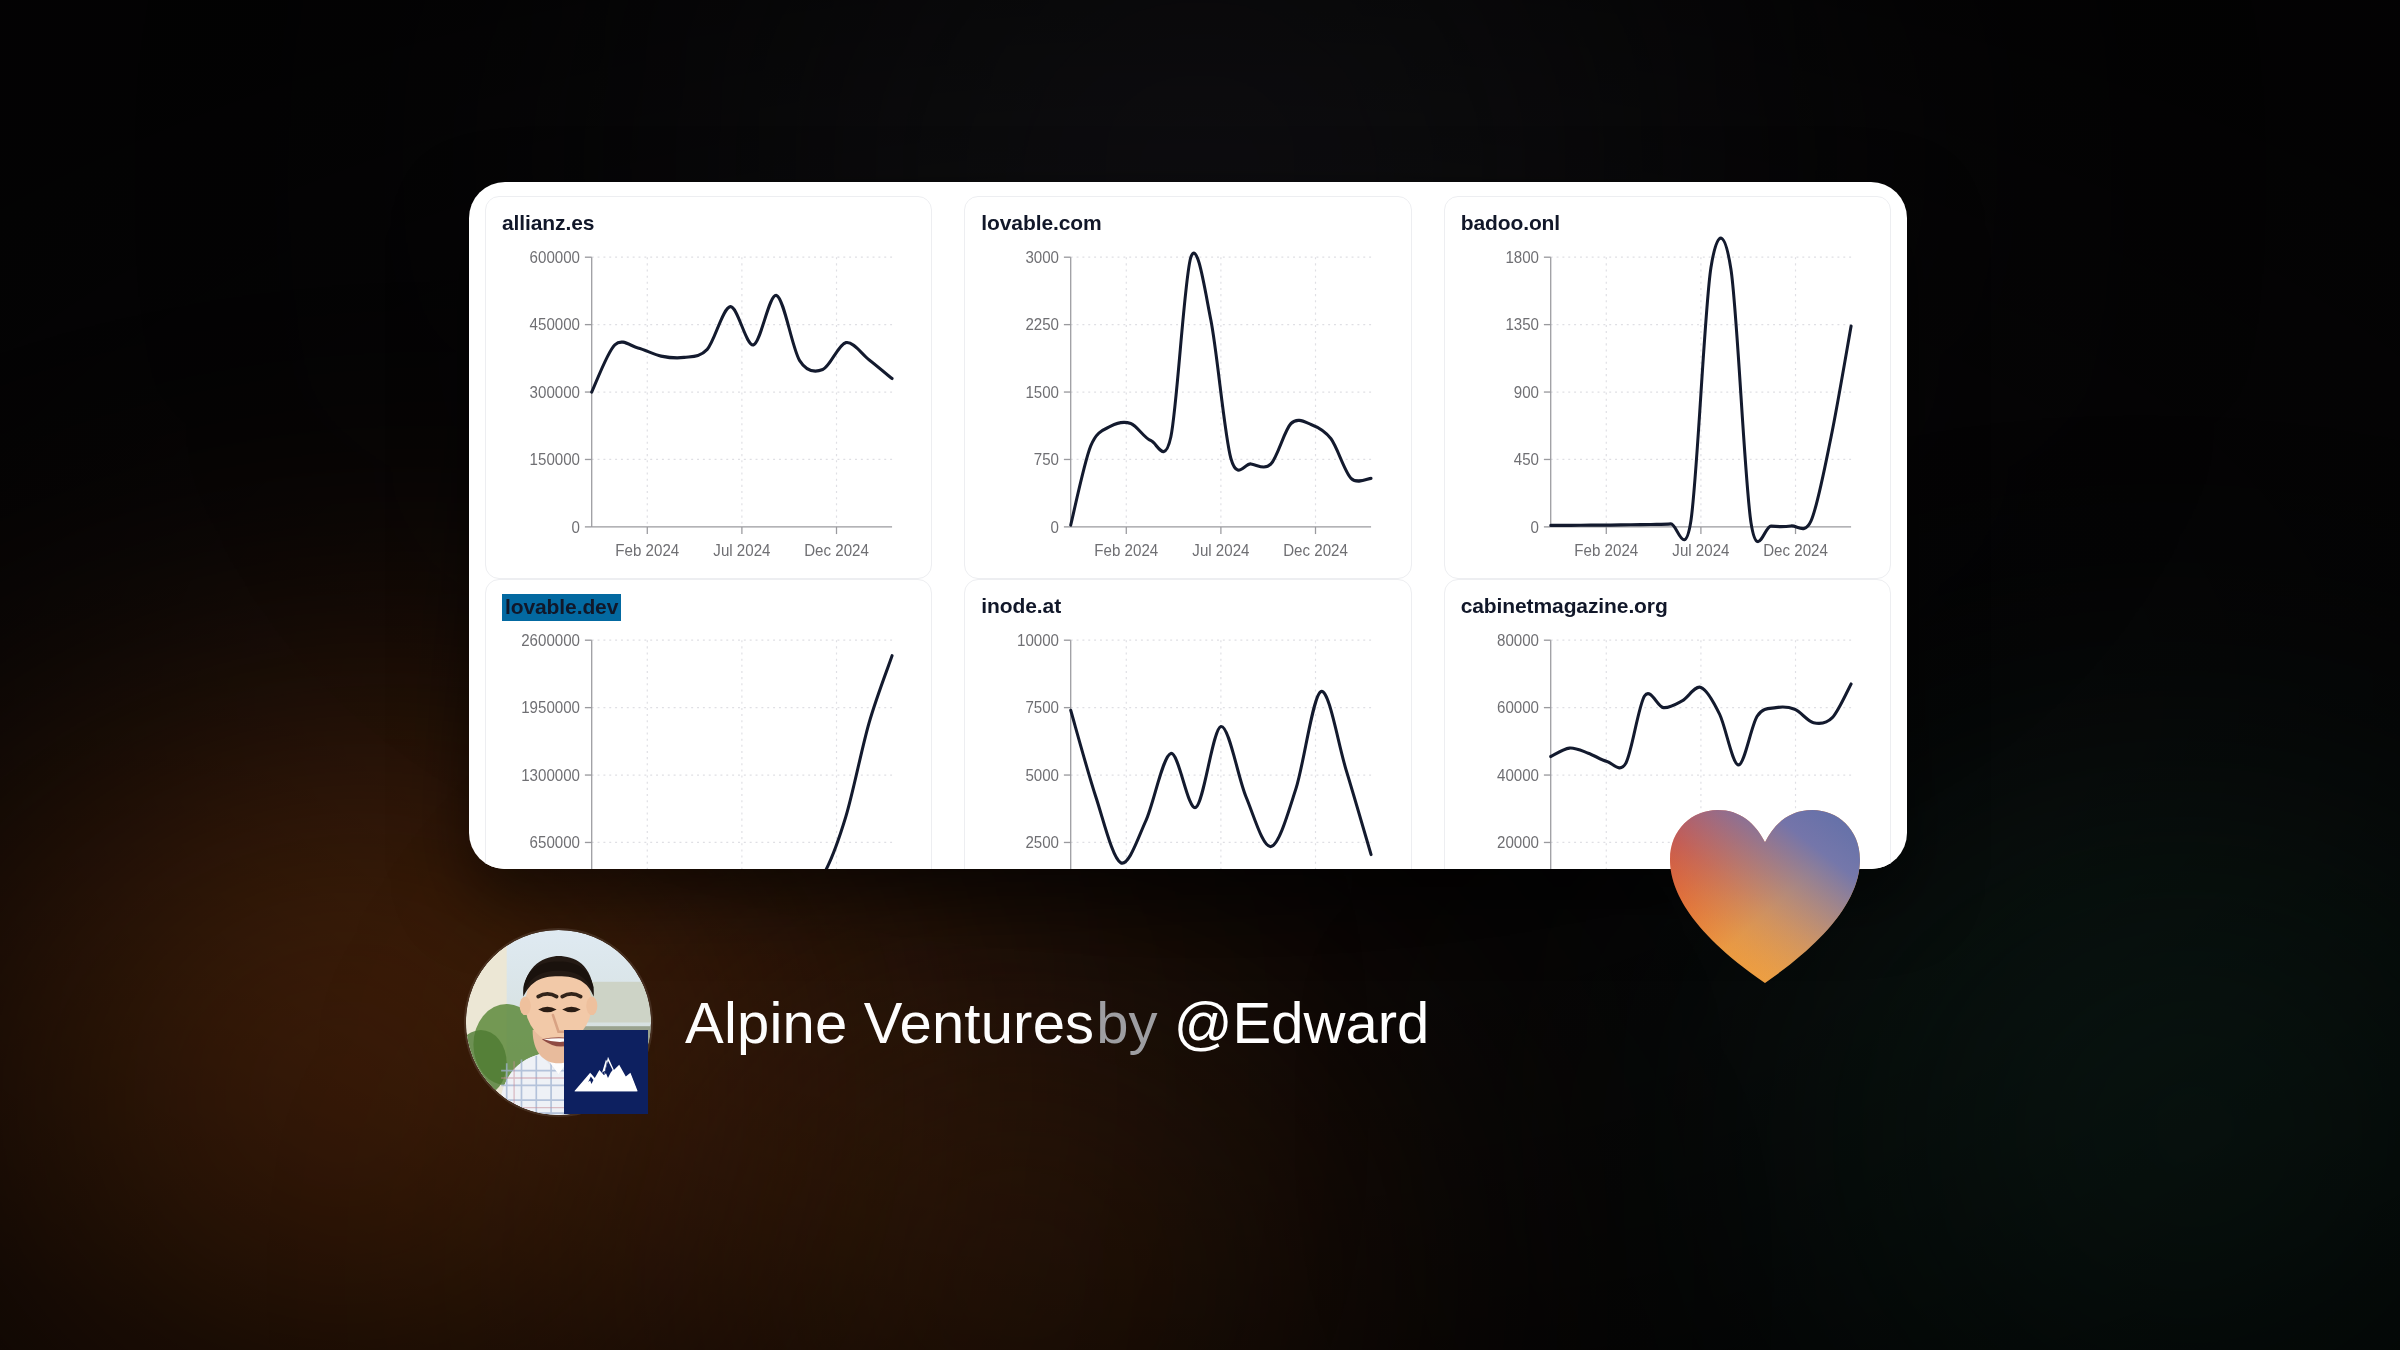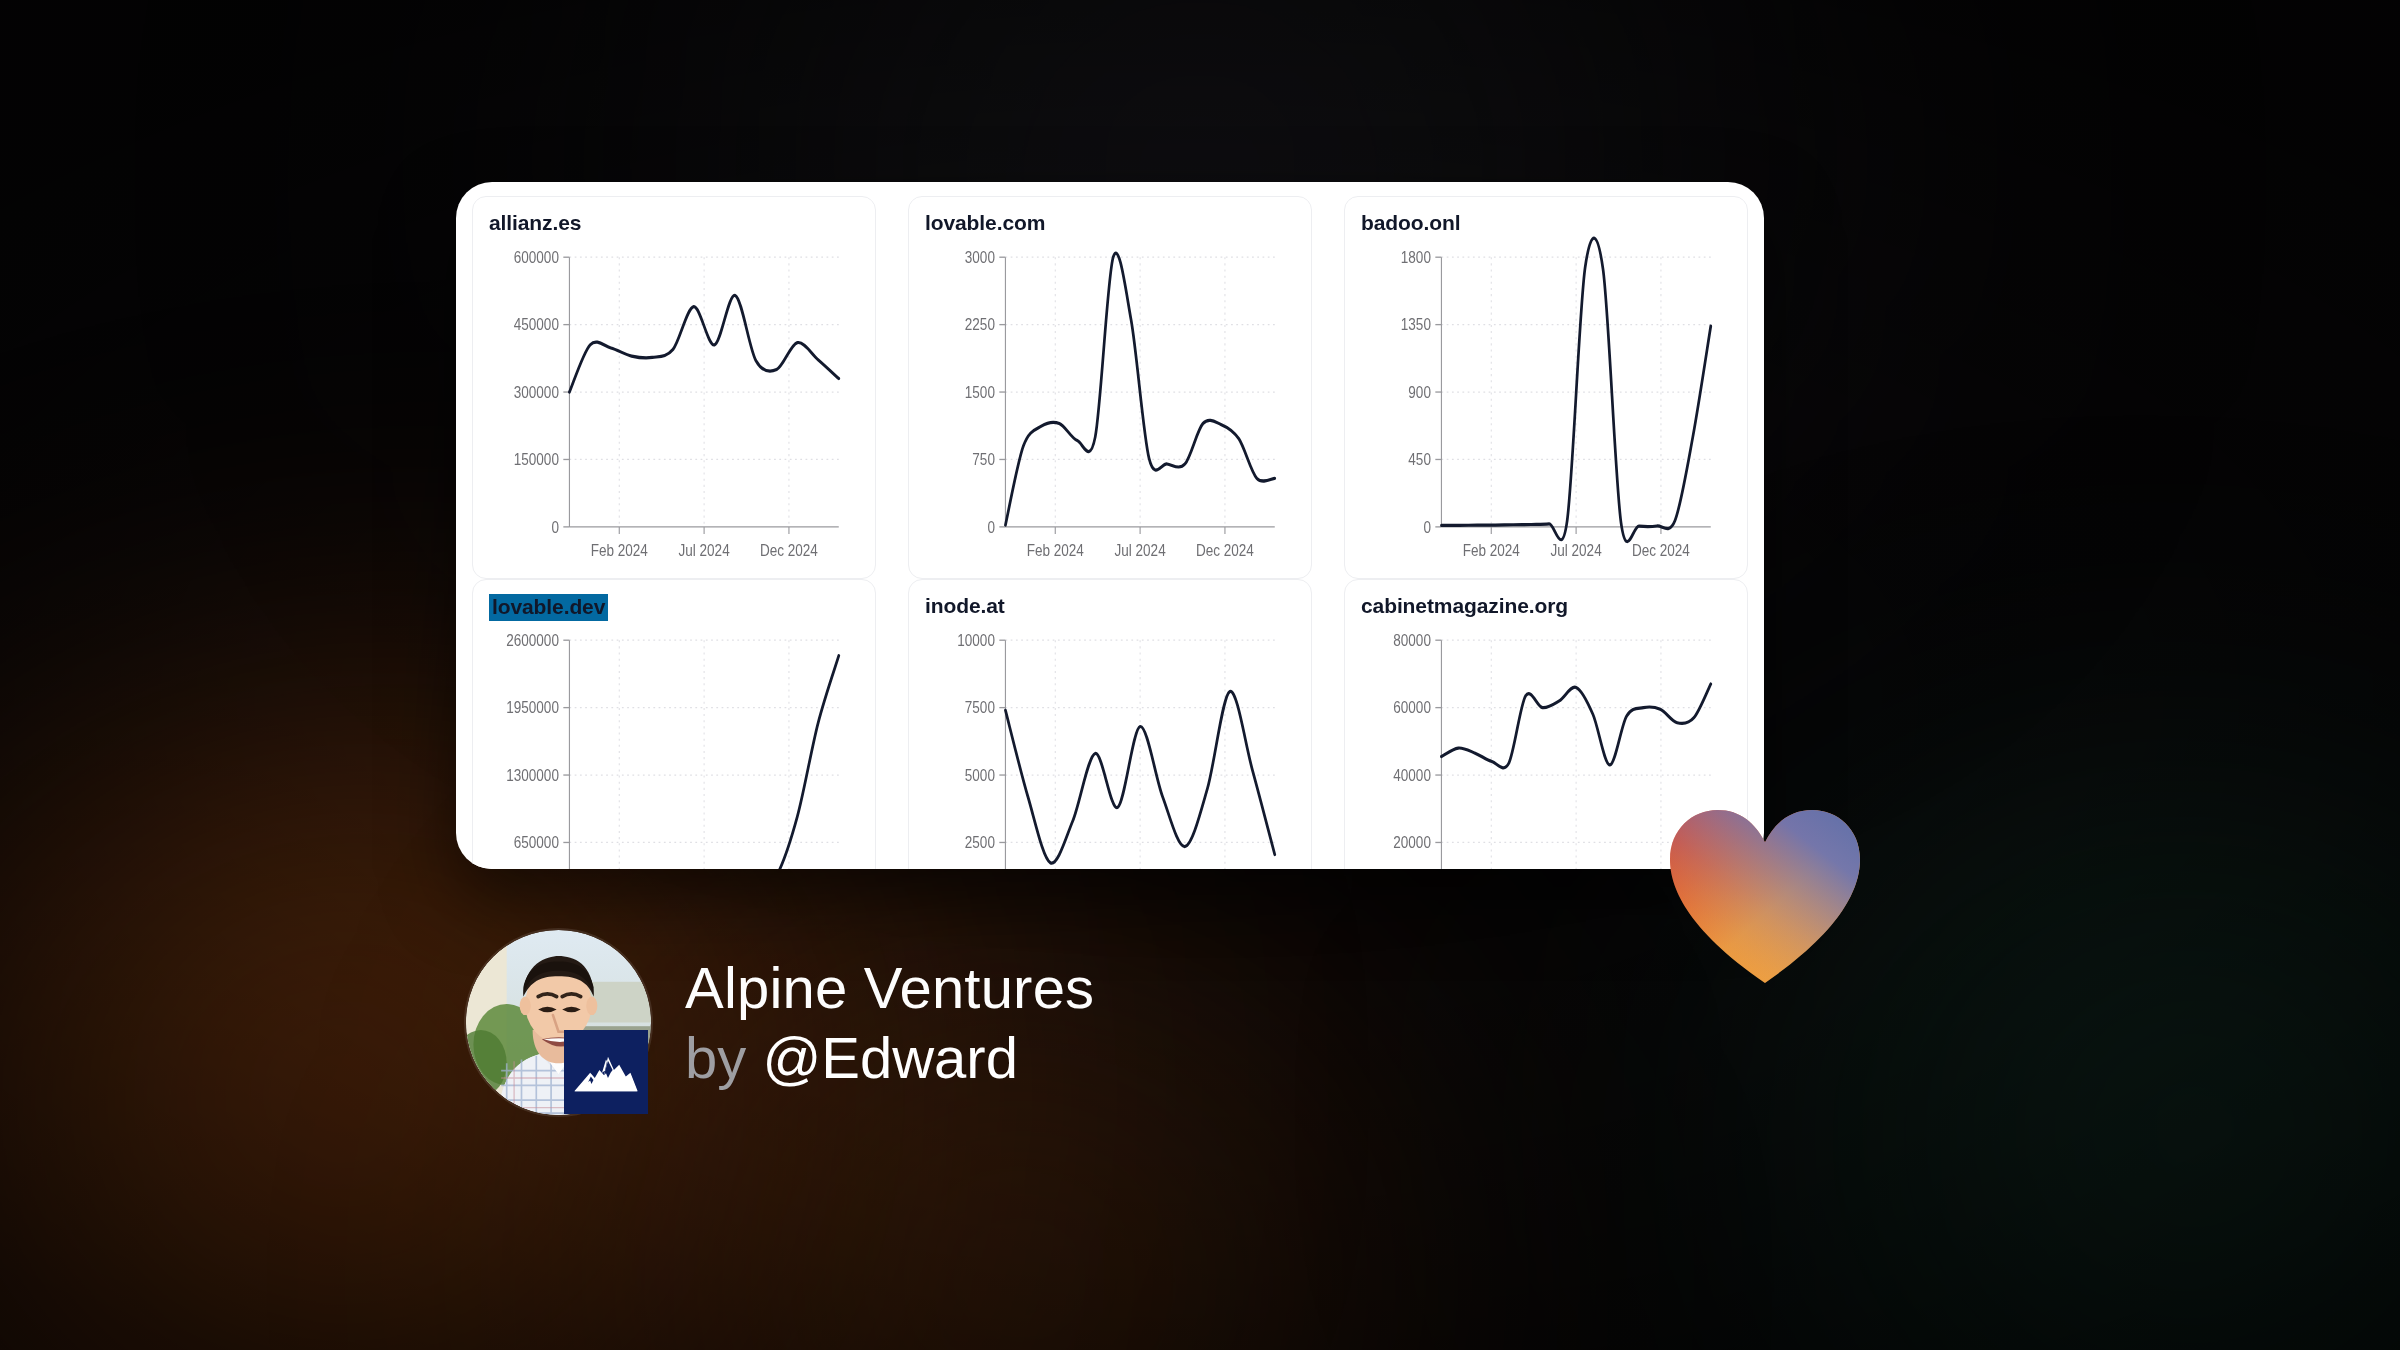--- a/index.html
+++ b/index.html
@@ -18,21 +18,21 @@
     background:radial-gradient(circle at 50% 50%, rgba(150,72,16,0.40) 0%, rgba(0,0,0,0) 70%); }
   #glow-teal{ left:1480px; top:760px; width:1300px; height:900px;
     background:radial-gradient(circle at 55% 40%, rgba(28,96,70,0.38) 0%, rgba(14,52,40,0.18) 45%, rgba(0,0,0,0) 72%); }
   #glow-top{ left:250px; top:-420px; width:1900px; height:1000px;
     background:radial-gradient(circle at 50% 60%, rgba(24,24,28,0.9) 0%, rgba(0,0,0,0) 70%); }
   #vignette{ position:absolute; inset:0;
     background:radial-gradient(ellipse 70% 60% at 50% 52%, rgba(0,0,0,0) 30%, rgba(0,0,0,0.55) 100%); }
 
   
   #panel{
-    position:absolute; left:456px; top:182px; width:1308px; height:687px;
+    position:absolute; left:469px; top:182px; width:1438px; height:687px;
     background:#ffffff; border-radius:36px; overflow:hidden;
     box-shadow:0 28px 70px rgba(0,0,0,0.55);
   }
   #grid{
     display:grid; grid-template-columns:repeat(3,1fr);
     grid-auto-rows:383px; gap:0 32px; padding:14px 16px;
   }
   .chart-card{
     position:relative; background:#fff;
     border:1px solid #edeef1; border-radius:14px;
@@ -56,21 +56,21 @@
 
   
   #footer{ position:absolute; left:466px; top:930px; display:flex; align-items:center; gap:34px; }
   #avatar-wrap{ position:relative; width:185px; height:185px; flex:0 0 auto; }
   #avatar{ width:185px; height:185px; border-radius:50%; overflow:hidden; position:relative;
     box-shadow:0 0 0 2px rgba(255,255,255,0.10); }
   #avatar svg{ width:100%; height:100%; display:block; }
   #logo-badge{ position:absolute; left:98px; top:100px; width:84px; height:84px;
     background:#0d2060; display:flex; align-items:center; justify-content:center; }
   #logo-badge svg{ width:66px; height:46px; }
-  #titles{ display:flex; flex-direction:column; gap:2px; }
+  #titles{ display:flex; flex-direction:row; gap:2px; }
   #brand-title{ font-size:58px; font-weight:400; color:#fdfdfd; letter-spacing:0.2px; line-height:1.16; }
   #byline{ font-size:58px; font-weight:400; line-height:1.16; color:#ffffff; }
   #byline .by{ color:#9e9ea2; }
 </style>
 </head>
 <body>
 
 <div id="bg-root">
   <div class="glow" id="glow-top"></div>
   <div class="glow" id="glow-warm"></div>

